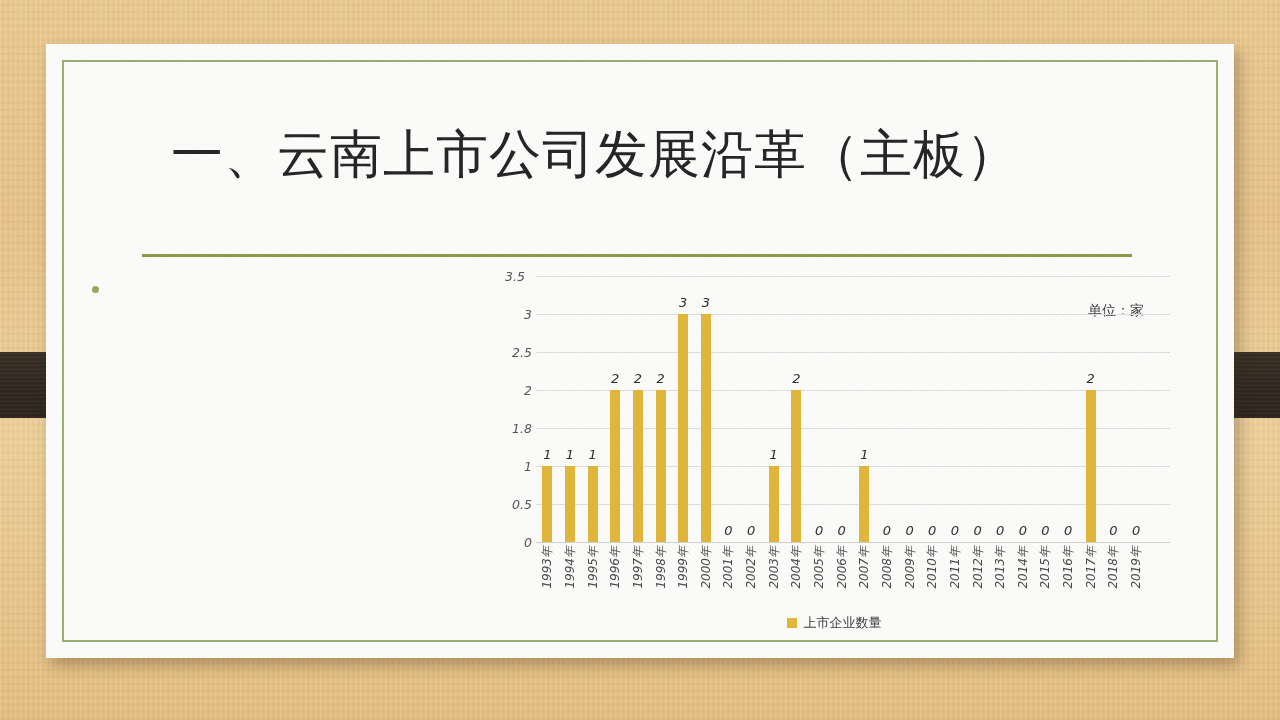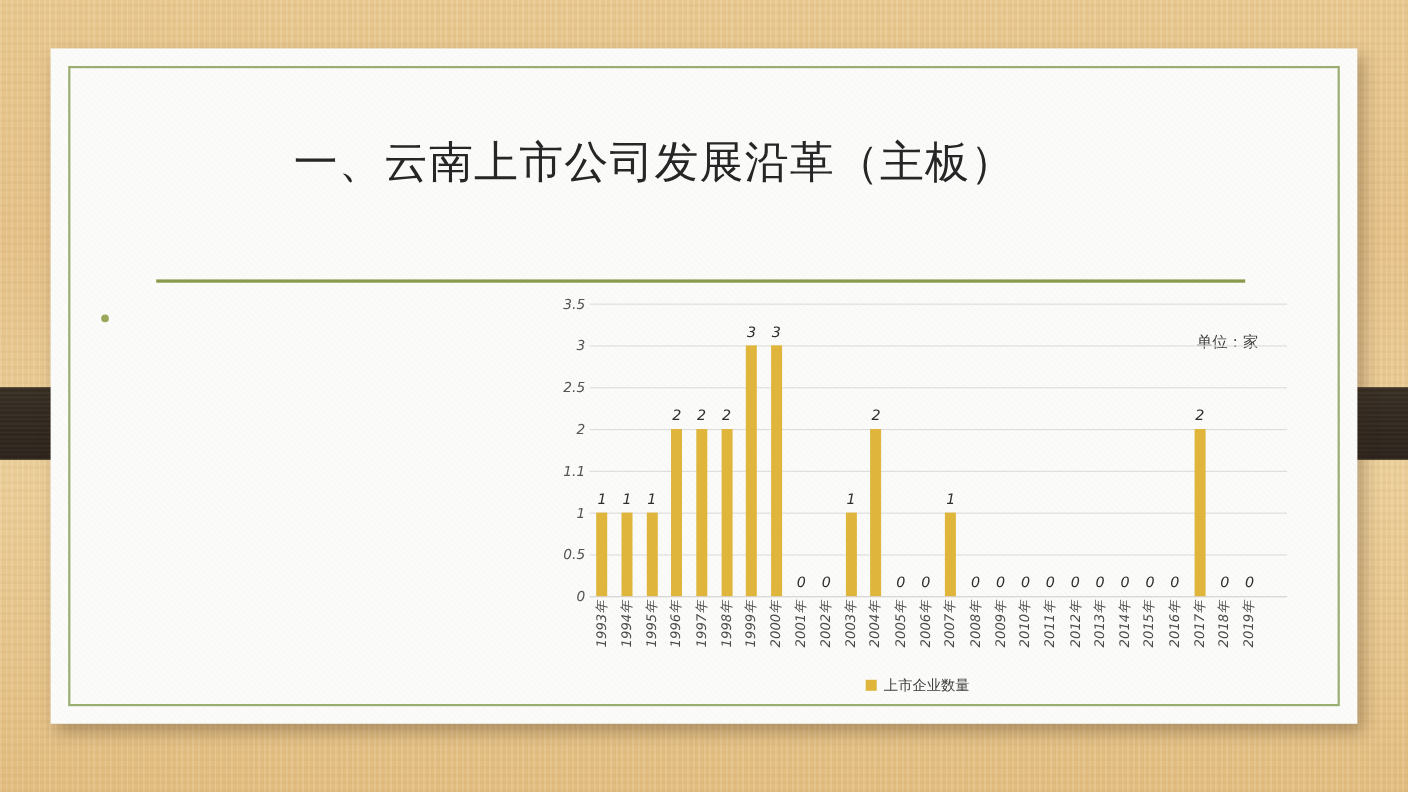--- a/index.html
+++ b/index.html
@@ -74,21 +74,21 @@
   }
 
   
   #title {
     position: absolute;
     left: 60px;
     top: 120px;
     width: 1070px;
     text-align: center;
     font-family: "DejaVu Serif", "Liberation Serif", serif;
-    font-size: 40px;
+    font-size: 52px;
     font-weight: 400;
     color: #262626;
     letter-spacing: 1px;
     white-space: nowrap;
   }
 
   #title-rule {
     position: absolute;
     left: 142px;
     top: 254px;
@@ -312,25 +312,25 @@
           <div class="gridline" style="top: 152px;"></div>
           <div class="gridline" style="top: 114px;"></div>
           <div class="gridline" style="top: 76px;"></div>
           <div class="gridline" style="top: 38px;"></div>
           <div class="gridline" style="top: 0px;"></div>
         </div>
       <div id="yticks">
           <div class="ytick" style="top: 266px;">0</div>
           <div class="ytick" style="top: 228px;">0.5</div>
           <div class="ytick" style="top: 190px;">1</div>
-          <div class="ytick" style="top: 152px;">1.1</div>
+          <div class="ytick" style="top: 152px;">1.8</div>
           <div class="ytick" style="top: 114px;">2</div>
           <div class="ytick" style="top: 76px;">2.5</div>
           <div class="ytick" style="top: 38px;">3</div>
-          <div class="ytick" style="top: 0px;">3.5</div>
+          <div class="ytick" style="top: 0px; text-align: center;">3.5</div>
         </div>
       <div id="plot-area">
           <div class="bar-slot" style="left: 0px;">
             <div class="bar" style="height: 76px;"></div>
             <div class="bar-label" style="bottom: 80px;">1</div>
           </div>
           <div class="bar-slot" style="left: 22.6429px;">
             <div class="bar" style="height: 76px;"></div>
             <div class="bar-label" style="bottom: 80px;">1</div>
           </div>

